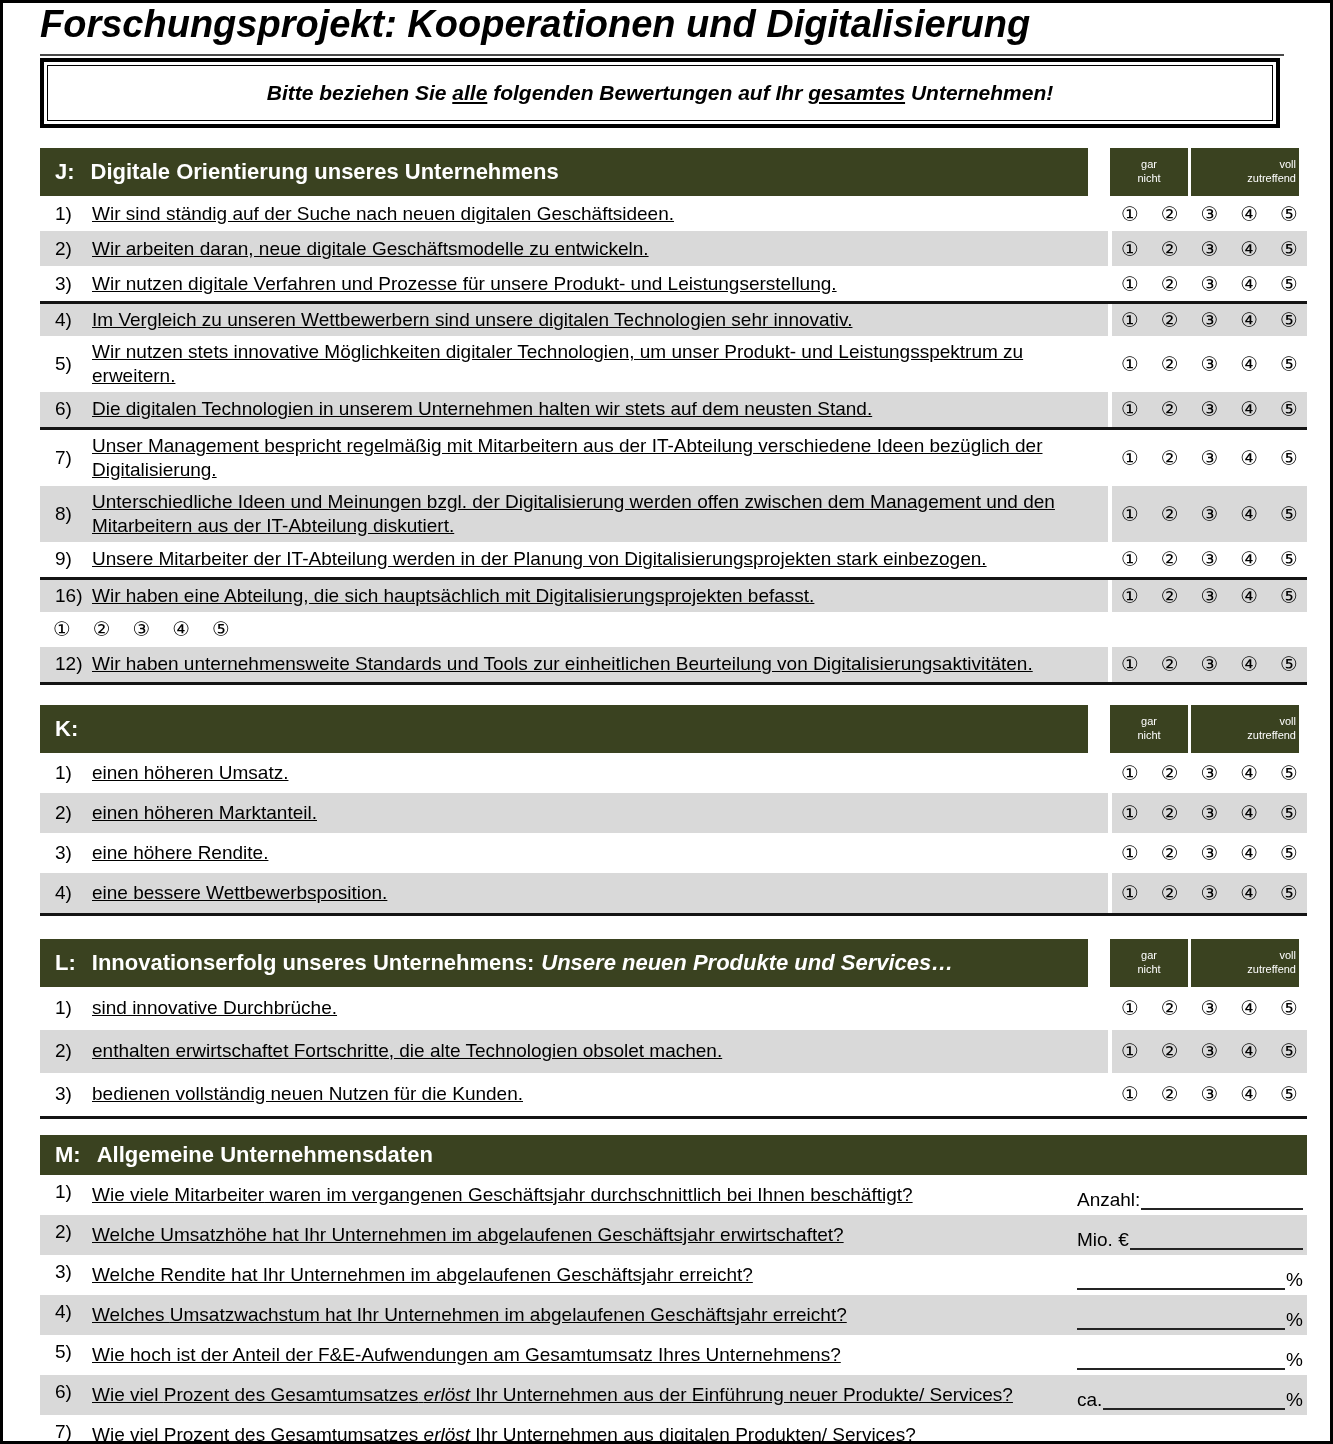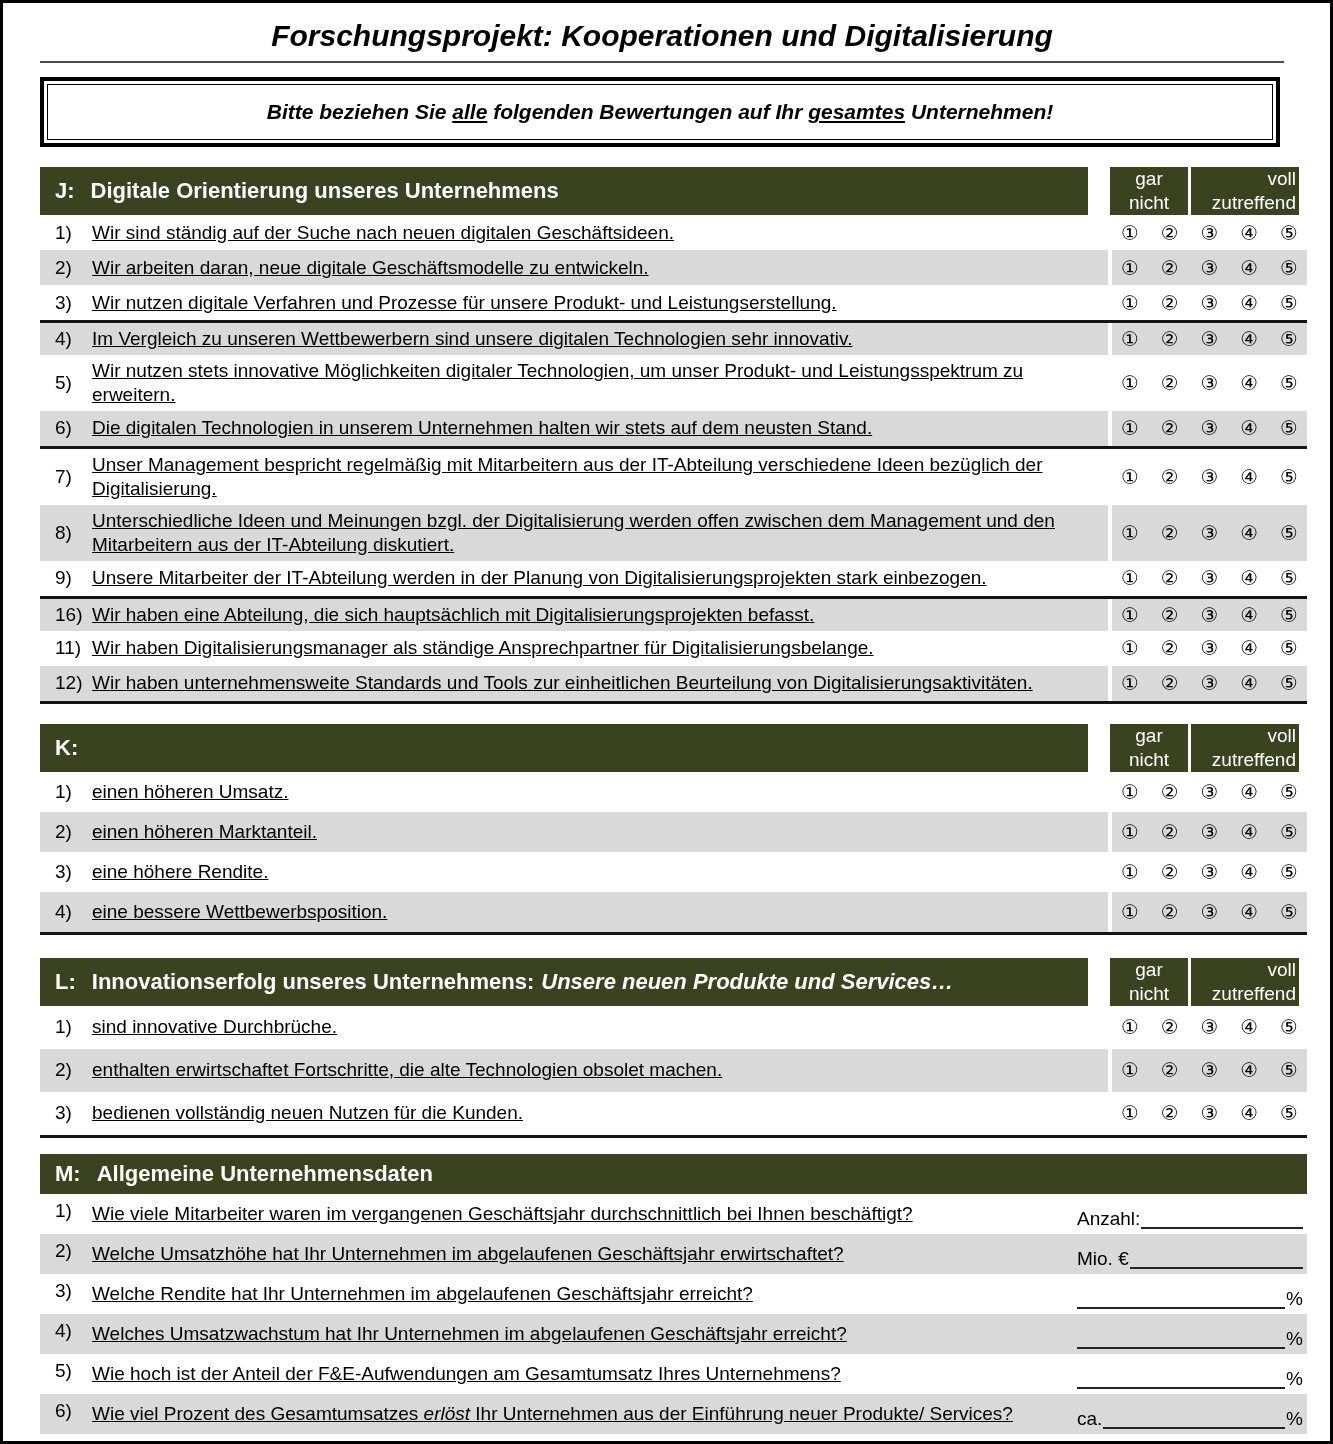--- a/index.html
+++ b/index.html
@@ -7,41 +7,41 @@
   .page {
     position:relative; width:1333px; height:1444px; margin:0 auto;
     background:#fff; border:3px solid #000; overflow:hidden;
     font-family:"Liberation Sans", sans-serif; color:#000;
     --hdr:#3a4220; --rowalt:#d9d9d9; --sep:#141414;
   }
   .content { margin-left:37px; width:1267px; }
 
   
   .title {
-    width:1244px; text-align:center; padding-top:16px;
-    font-style:italic; font-weight:bold; font-size:30px;
+    width:1244px; 
+    font-style:italic; font-weight:bold; font-size:38px;
   }
   .title-rule { width:1244px; border-bottom:2px solid #4a4a4a; margin-top:8px; }
 
   
-  .notice { width:1240px; margin-top:14px; border:4px solid #000; padding:3px; }
+  .notice { width:1240px; margin-top:2px; border:4px solid #000; padding:3px; }
   .notice-inner { border:1px solid #000; padding:15px 8px; text-align:center;
     font-style:italic; font-weight:bold; font-size:21px; }
   .notice-inner .u { text-decoration:underline; }
 
   
   .qtable { width:1267px; border-bottom:3px solid var(--sep); }
   .qtable.no-bottom { border-bottom:none; }
   .qhead { display:flex; height:48px; }
   .qhead-main { width:1048px; background:var(--hdr); color:#fff; display:flex;
     align-items:center; padding-left:15px; font-size:22px; font-weight:bold; }
   .qhead-main .prefix { margin-right:16px; }
   .qhead-main .ital { font-style:italic; margin-left:7px; }
   .qhead-gap { width:22px; background:#fff; }
-  .scale-cell { background:var(--hdr); color:#fff; font-size:19px; line-height:1.25;
+  .scale-cell { background:var(--hdr); color:#fff; font-size:11px; line-height:1.25;
     display:flex; flex-direction:column; justify-content:center; }
   .scale-low  { width:78px; align-items:center; }
   .scale-sep  { width:3px; background:#fff; }
   .scale-high { width:108px; align-items:flex-end; padding-right:3px; }
 
   .qrow { display:flex; }
   .rows-J .qrow { min-height:35px; }
   .rows-K .qrow { min-height:40px; }
   .rows-L .qrow { min-height:43px; }
   .qrow.group-sep { border-top:3px solid var(--sep); }
@@ -236,24 +236,20 @@
             <div class="qrow-gap"></div>
             <div class="qrow-scale bg1">
               <span class="rating-opt">①</span>
               <span class="rating-opt">②</span>
               <span class="rating-opt">③</span>
               <span class="rating-opt">④</span>
               <span class="rating-opt">⑤</span>
             </div>
           </div>
           <div class="qrow single">
-            <div class="qrow-text bg0">
-              <span class="qnum">11)</span>
-              <span class="qtext"><span>Wir haben Digitalisierungsmanager als ständige Ansprechpartner für Digitalisierungsbelange.</span></span>
-            </div>
             <div class="qrow-gap"></div>
             <div class="qrow-scale bg0">
               <span class="rating-opt">①</span>
               <span class="rating-opt">②</span>
               <span class="rating-opt">③</span>
               <span class="rating-opt">④</span>
               <span class="rating-opt">⑤</span>
             </div>
           </div>
           <div class="qrow single">

